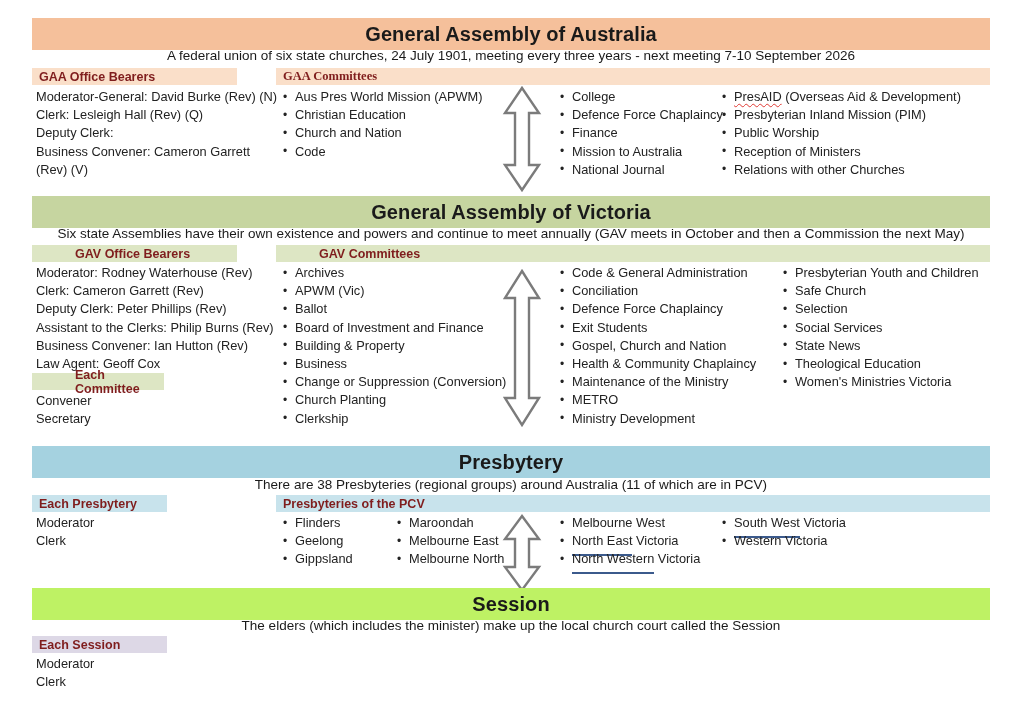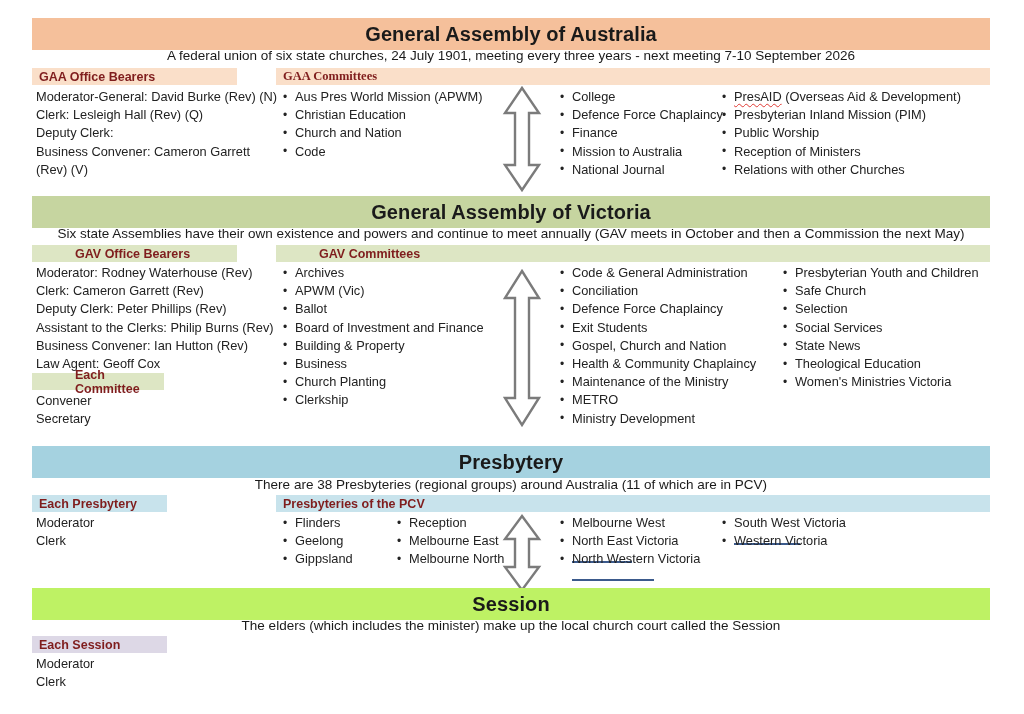--- a/index.html
+++ b/index.html
@@ -99,21 +99,21 @@
   .spell {
     text-decoration: underline;
     text-decoration-style: wavy;
     text-decoration-color: #e03a34;
     text-decoration-thickness: 1px;
     text-underline-offset: 2px;
   }
   .grammar {
     border-bottom: 1px solid #3b5a8c;
     box-shadow: inset 0 -3px 0 -2px #3b5a8c;
-    padding-bottom: 14px;
+    padding-bottom: 7px;
   }
 
   
   .arrow {
     position: absolute;
   }
   .arrow svg { display: block; }
 </style>
 </head>
 <body>
@@ -188,20 +188,21 @@
     <div>Secretary</div>
   </div>
 
   <div class="bullets" style="top:264px; left:283px; width:215px;">
     <div class="li">Archives</div>
     <div class="li">APWM (Vic)</div>
     <div class="li">Ballot</div>
     <div class="li">Board of Investment and Finance</div>
     <div class="li">Building &amp; Property</div>
     <div class="li">Business</div>
+    <div class="li">Change or Suppression (Conversion)</div>
     <div class="li">Church Planting</div>
     <div class="li">Clerkship</div>
   </div>
 
   <div class="bullets" style="top:264px; left:560px; width:220px;">
     <div class="li">Code &amp; General Administration</div>
     <div class="li">Conciliation</div>
     <div class="li">Defence Force Chaplaincy</div>
     <div class="li">Exit Students</div>
     <div class="li">Gospel, Church and Nation</div>
@@ -240,21 +241,21 @@
     <div>Clerk</div>
   </div>
 
   <div class="bullets" style="top:514px; left:283px; width:110px;">
     <div class="li">Flinders</div>
     <div class="li">Geelong</div>
     <div class="li">Gippsland</div>
   </div>
 
   <div class="bullets" style="top:514px; left:397px; width:140px;">
-    <div class="li">Reception</div>
+    <div class="li">Maroondah</div>
     <div class="li">Melbourne East</div>
     <div class="li">Melbourne North</div>
   </div>
 
   <div class="bullets" style="top:514px; left:560px; width:160px;">
     <div class="li">Melbourne West</div>
     <div class="li"><span class="grammar">North East</span><span> Victoria</span></div>
     <div class="li"><span class="grammar">North Western</span><span> Victoria</span></div>
   </div>
 

